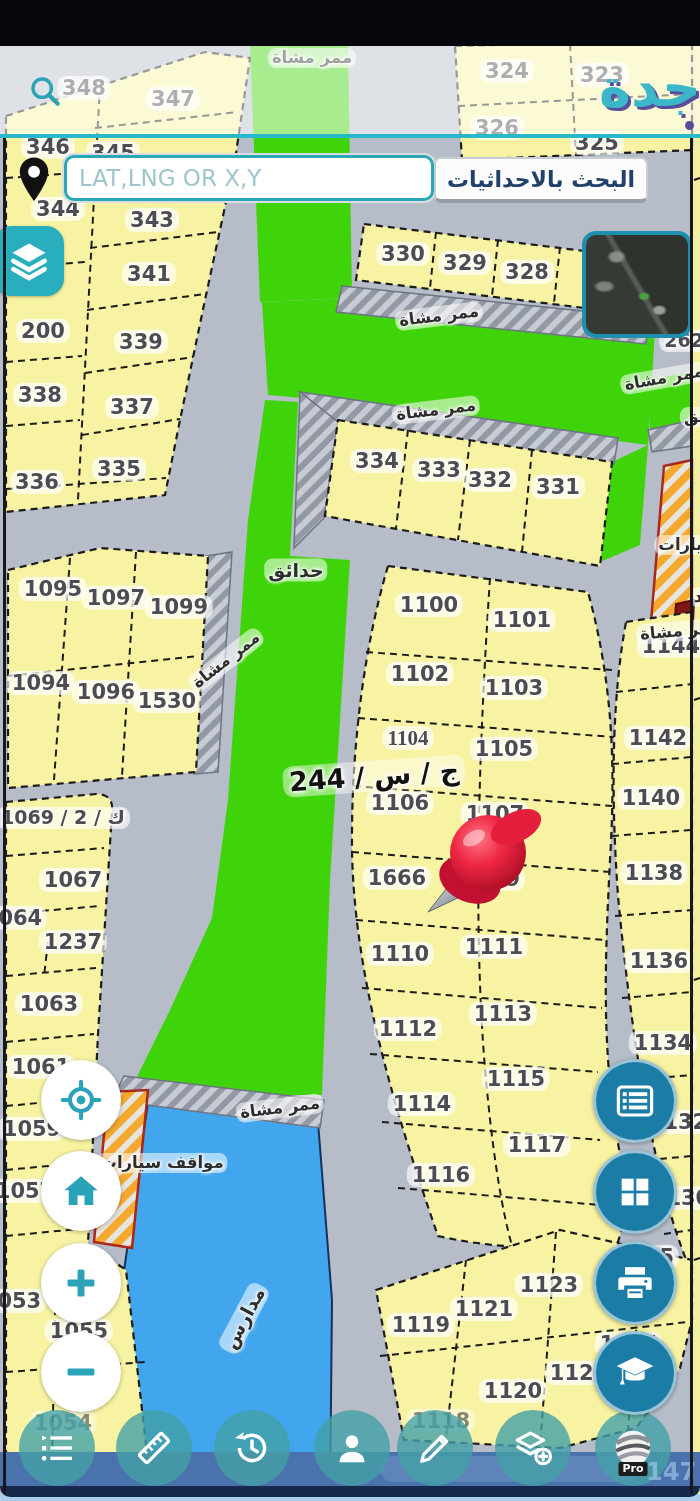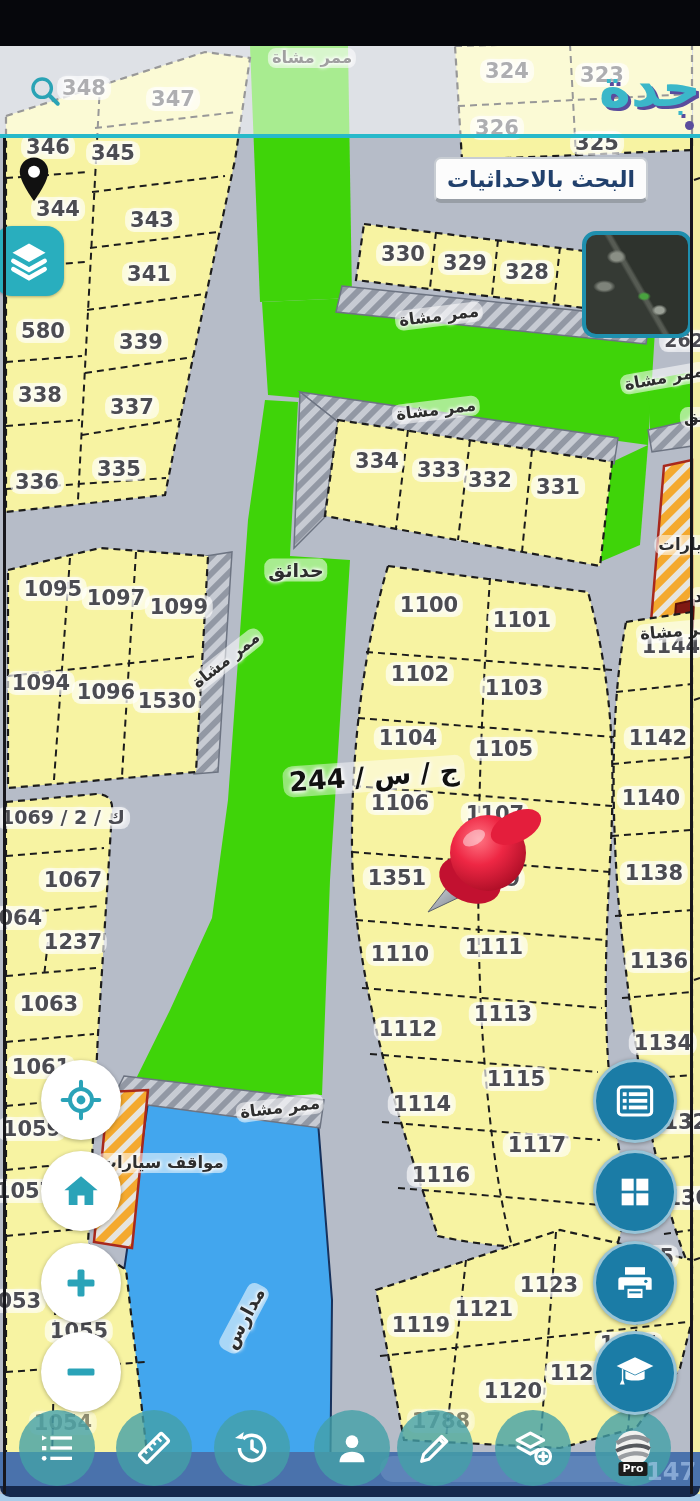--- a/index.html
+++ b/index.html
@@ -154,21 +154,21 @@
       <span class="pnum" dir="auto" style="left: 173px; top: 99px; transform: translate(-50%, -50%) rotate(0deg);">347</span>
       <span class="pnum" dir="auto" style="left: 507px; top: 71px; transform: translate(-50%, -50%) rotate(0deg);">324</span>
       <span class="pnum" dir="auto" style="left: 602px; top: 75px; transform: translate(-50%, -50%) rotate(0deg);">323</span>
       <span class="pnum" dir="auto" style="left: 497px; top: 128px; transform: translate(-50%, -50%) rotate(0deg);">326</span>
       <span class="pnum" dir="auto" style="left: 597px; top: 143px; transform: translate(-50%, -50%) rotate(0deg);">325</span>
       <span class="pnum" dir="auto" style="left: 48px; top: 147px; transform: translate(-50%, -50%) rotate(0deg);">346</span>
       <span class="pnum" dir="auto" style="left: 113px; top: 153px; transform: translate(-50%, -50%) rotate(0deg);">345</span>
       <span class="pnum" dir="auto" style="left: 58px; top: 209px; transform: translate(-50%, -50%) rotate(0deg);">344</span>
       <span class="pnum" dir="auto" style="left: 152px; top: 220px; transform: translate(-50%, -50%) rotate(0deg);">343</span>
       <span class="pnum" dir="auto" style="left: 149px; top: 274px; transform: translate(-50%, -50%) rotate(0deg);">341</span>
-      <span class="pnum" dir="auto" style="left: 43px; top: 331px; transform: translate(-50%, -50%) rotate(0deg);">580</span>
+      <span class="pnum" dir="auto" style="left: 43px; top: 331px; transform: translate(-50%, -50%) rotate(0deg);">200</span>
       <span class="pnum" dir="auto" style="left: 141px; top: 342px; transform: translate(-50%, -50%) rotate(0deg);">339</span>
       <span class="pnum" dir="auto" style="left: 40px; top: 395px; transform: translate(-50%, -50%) rotate(0deg);">338</span>
       <span class="pnum" dir="auto" style="left: 132px; top: 407px; transform: translate(-50%, -50%) rotate(0deg);">337</span>
       <span class="pnum" dir="auto" style="left: 37px; top: 457px; transform: translate(-50%, -50%) rotate(0deg); margin-top: 25px;">336</span>
       <span class="pnum" dir="auto" style="left: 119px; top: 469px; transform: translate(-50%, -50%) rotate(0deg);">335</span>
       <span class="pnum" dir="auto" style="left: 403px; top: 254px; transform: translate(-50%, -50%) rotate(0deg);">330</span>
       <span class="pnum" dir="auto" style="left: 465px; top: 263px; transform: translate(-50%, -50%) rotate(0deg);">329</span>
       <span class="pnum" dir="auto" style="left: 527px; top: 272px; transform: translate(-50%, -50%) rotate(0deg);">328</span>
       <span class="pnum" dir="auto" style="left: 377px; top: 461px; transform: translate(-50%, -50%) rotate(0deg);">334</span>
       <span class="pnum" dir="auto" style="left: 439px; top: 470px; transform: translate(-50%, -50%) rotate(0deg);">333</span>
@@ -178,25 +178,25 @@
       <span class="pnum" dir="auto" style="left: 53px; top: 589px; transform: translate(-50%, -50%) rotate(0deg);">1095</span>
       <span class="pnum" dir="auto" style="left: 116px; top: 598px; transform: translate(-50%, -50%) rotate(0deg);">1097</span>
       <span class="pnum" dir="auto" style="left: 179px; top: 607px; transform: translate(-50%, -50%) rotate(0deg);">1099</span>
       <span class="pnum" dir="auto" style="left: 41px; top: 683px; transform: translate(-50%, -50%) rotate(0deg);">1094</span>
       <span class="pnum" dir="auto" style="left: 106px; top: 692px; transform: translate(-50%, -50%) rotate(0deg);">1096</span>
       <span class="pnum" dir="auto" style="left: 167px; top: 701px; transform: translate(-50%, -50%) rotate(0deg);">1530</span>
       <span class="pnum" dir="auto" style="left: 429px; top: 605px; transform: translate(-50%, -50%) rotate(0deg);">1100</span>
       <span class="pnum" dir="auto" style="left: 522px; top: 620px; transform: translate(-50%, -50%) rotate(0deg);">1101</span>
       <span class="pnum" dir="auto" style="left: 420px; top: 674px; transform: translate(-50%, -50%) rotate(0deg);">1102</span>
       <span class="pnum" dir="auto" style="left: 514px; top: 688px; transform: translate(-50%, -50%) rotate(0deg);">1103</span>
-      <span class="pnum" dir="auto" style="left: 408px; top: 738px; transform: translate(-50%, -50%) rotate(0deg);">1104</span>
+      <span class="pnum" dir="auto" style="left: 408px; top: 738px; transform: translate(-50%, -50%) rotate(0deg); font-family: Liberation Serif, serif;">1104</span>
       <span class="pnum" dir="auto" style="left: 504px; top: 749px; transform: translate(-50%, -50%) rotate(0deg);">1105</span>
       <span class="pnum" dir="auto" style="left: 400px; top: 803px; transform: translate(-50%, -50%) rotate(0deg);">1106</span>
       <span class="pnum" dir="auto" style="left: 495px; top: 814px; transform: translate(-50%, -50%) rotate(0deg);">1107</span>
-      <span class="pnum" dir="auto" style="left: 397px; top: 878px; transform: translate(-50%, -50%) rotate(0deg);">1351</span>
+      <span class="pnum" dir="auto" style="left: 397px; top: 878px; transform: translate(-50%, -50%) rotate(0deg);">1666</span>
       <span class="pnum" dir="auto" style="left: 491px; top: 879px; transform: translate(-50%, -50%) rotate(0deg);">1109</span>
       <span class="pnum" dir="auto" style="left: 400px; top: 954px; transform: translate(-50%, -50%) rotate(0deg);">1110</span>
       <span class="pnum" dir="auto" style="left: 494px; top: 947px; transform: translate(-50%, -50%) rotate(0deg);">1111</span>
       <span class="pnum" dir="auto" style="left: 408px; top: 1029px; transform: translate(-50%, -50%) rotate(0deg);">1112</span>
       <span class="pnum" dir="auto" style="left: 503px; top: 1014px; transform: translate(-50%, -50%) rotate(0deg);">1113</span>
       <span class="pnum" dir="auto" style="left: 422px; top: 1104px; transform: translate(-50%, -50%) rotate(0deg);">1114</span>
       <span class="pnum" dir="auto" style="left: 516px; top: 1079px; transform: translate(-50%, -50%) rotate(0deg);">1115</span>
       <span class="pnum" dir="auto" style="left: 441px; top: 1175px; transform: translate(-50%, -50%) rotate(0deg);">1116</span>
       <span class="pnum" dir="auto" style="left: 537px; top: 1145px; transform: translate(-50%, -50%) rotate(0deg);">1117</span>
       <span class="pnum" dir="auto" style="left: 671px; top: 646px; transform: translate(-50%, -50%) rotate(0deg);">1144</span>
@@ -218,21 +218,21 @@
       <span class="pnum" dir="auto" style="left: 12px; top: 1301px; transform: translate(-50%, -50%) rotate(0deg);">1053</span>
       <span class="pnum" dir="auto" style="left: 79px; top: 1331px; transform: translate(-50%, -50%) rotate(0deg);">1055</span>
       <span class="pnum" dir="auto" style="left: 63px; top: 1423px; opacity: 0.6; transform: translate(-50%, -50%) rotate(0deg);">1054</span>
       <span class="pnum" dir="auto" style="left: 421px; top: 1325px; transform: translate(-50%, -50%) rotate(0deg);">1119</span>
       <span class="pnum" dir="auto" style="left: 484px; top: 1309px; transform: translate(-50%, -50%) rotate(0deg);">1121</span>
       <span class="pnum" dir="auto" style="left: 549px; top: 1285px; transform: translate(-50%, -50%) rotate(0deg);">1123</span>
       <span class="pnum" dir="auto" style="left: 645px; top: 1257px; transform: translate(-50%, -50%) rotate(0deg);">1125</span>
       <span class="pnum" dir="auto" style="left: 513px; top: 1391px; transform: translate(-50%, -50%) rotate(0deg);">1120</span>
       <span class="pnum" dir="auto" style="left: 579px; top: 1373px; transform: translate(-50%, -50%) rotate(0deg);">1122</span>
       <span class="pnum" dir="auto" style="left: 629px; top: 1344px; transform: translate(-50%, -50%) rotate(0deg);">1124</span>
-      <span class="pnum" dir="auto" style="left: 441px; top: 1421px; opacity: 0.65; transform: translate(-50%, -50%) rotate(0deg);">1788</span>
+      <span class="pnum" dir="auto" style="left: 441px; top: 1421px; opacity: 0.65; transform: translate(-50%, -50%) rotate(0deg);">1118</span>
     </div>
 
   <div class="abs" style="left:12px;top:0;width:700px;height:1501px;z-index:2;pointer-events:none;">
       <span class="alabel" dir="auto" style="left: 300px; top: 58px; transform: translate(-50%, -50%) rotate(0deg);">ممر مشاة</span>
       <span class="alabel" dir="auto" style="left: 427px; top: 316px; transform: translate(-50%, -50%) rotate(-7deg);">ممر مشاة</span>
       <span class="alabel" dir="auto" style="left: 424px; top: 410px; transform: translate(-50%, -50%) rotate(-7deg);">ممر مشاة</span>
       <span class="alabel" dir="auto" style="left: 652px; top: 378px; transform: translate(-50%, -50%) rotate(-10deg);">ممر مشاة</span>
       <span class="alabel" dir="auto" style="left: 696px; top: 417px; transform: translate(-50%, -50%) rotate(0deg);">حدائق</span>
       <span class="alabel" dir="auto" style="left: 284px; top: 570px; font-size: 19px; transform: translate(-50%, -50%) rotate(0deg);">حدائق</span>
       <span class="alabel" dir="auto" style="left: 214px; top: 660px; transform: translate(-50%, -50%) rotate(-38deg);">ممر مشاة</span>
@@ -266,20 +266,21 @@
   <div class="abs logo">
     <span>جدة</span>
     <i class="dot"></i>
   </div>
 
   <svg class="abs pinicon icon" viewBox="0 0 24 32">
     <path d="M12 1 C6.5 1 2.5 5.5 2.5 10.5 c0 7 9.5 19.5 9.5 19.5 s9.5-12.5 9.5-19.5 C21.5 5.5 17.5 1 12 1 z" fill="currentColor"></path>
     <circle cx="12" cy="10.5" r="4" fill="#fff"></circle>
   </svg>
 
+  <input class="abs searchrow-input" type="text" placeholder="LAT,LNG OR X,Y" style="">
   <button class="abs coordbtn">البحث بالاحداثيات</button>
 
   <div class="abs layersfab">
     <svg class="icon" width="44" height="44" viewBox="0 0 24 24">
       <path d="M12 2.5 L21 7.5 12 12.5 3 7.5 Z" fill="currentColor"></path>
       <path d="M3.5 12 L12 16.8 20.5 12" fill="none" stroke="currentColor" stroke-width="2.6" stroke-linecap="round"></path>
       <path d="M3.5 16.5 L12 21.3 20.5 16.5" fill="none" stroke="currentColor" stroke-width="2.6" stroke-linecap="round"></path>
     </svg>
   </div>
 

